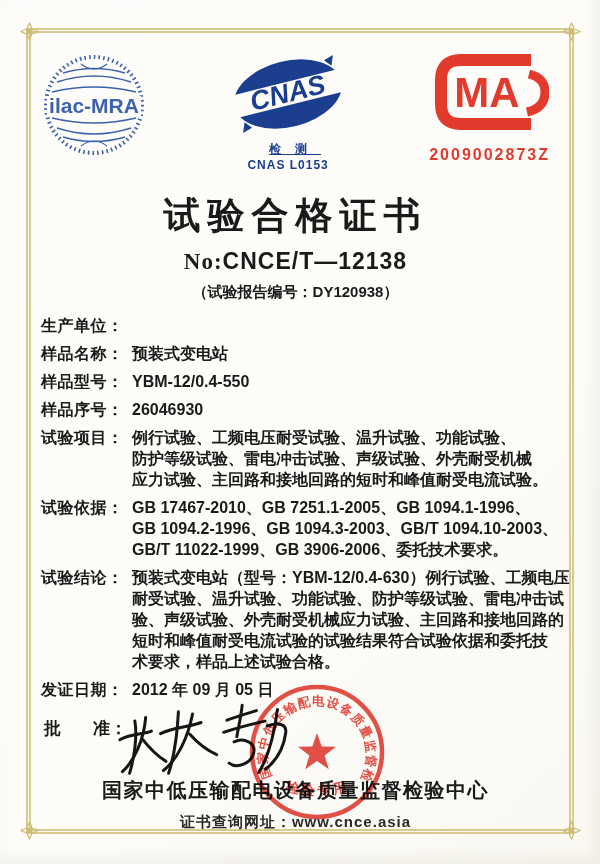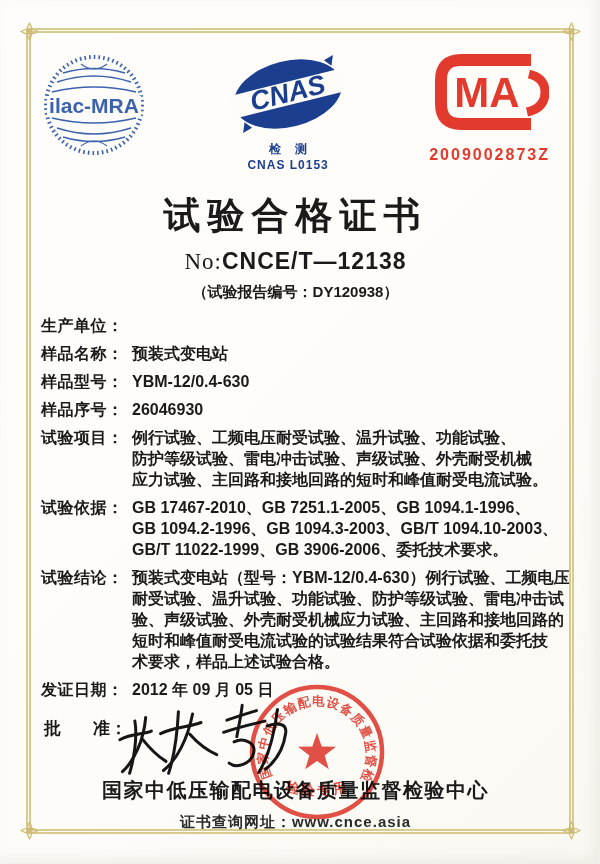--- a/index.html
+++ b/index.html
@@ -23,29 +23,29 @@
   .orn-tr { left:561px; top:21px;  }
   .orn-bl { left:19px;  top:820px; }
   .orn-br { left:561px; top:820px; }
 
   .content { position:absolute; inset:0; padding:52px 50px 0 41px; }
 
   
   .logos { display:flex; justify-content:space-between; align-items:flex-start; height:118px; }
   .logo { display:flex; flex-direction:column; align-items:center; }
   .logo .cap  { font-weight:bold; white-space:nowrap; }
-  .cnas-cap1 { color:#1c3e8f; font-size:12px; letter-spacing:14px; margin-top:1px; text-indent:14px; }
+  .cnas-cap1 { color:#1c3e8f; font-size:12px; letter-spacing:14px; margin-top:1px; text-indent:14px;text-decoration:underline; }
   .cnas-cap2 { color:#1c3e8f; font-size:12px; letter-spacing:1px; margin-top:0; }
   .cal-cap  { color:#e23a2c; font-size:11.5px; margin-top:9px; }
   .cma-cap  { color:#e23a2c; font-size:16px; letter-spacing:2px; margin-top:8px; }
 
   
   .title { text-align:center; font-size:37px; font-weight:bold; letter-spacing:7px; margin-top:21px; }
   .cert-no { text-align:center; font-size:23px; font-weight:bold; letter-spacing:1px; margin-top:7px; }
-  .cert-no .no-prefix { font-family:"Liberation Serif","DejaVu Serif",serif; font-weight:normal; }
+  .cert-no .no-prefix { font-family:"Liberation Serif","DejaVu Serif",serif; font-weight:bold; }
   .report-no { text-align:center; font-size:15px; font-weight:bold; margin-top:8px; margin-bottom:13px; }
 
   
   .row { display:flex; margin-bottom:7px; }
   .row .label { width:91px; flex:none; font-size:16px; font-weight:bold; line-height:21px; letter-spacing:0.5px; }
   .row .value { flex:1; font-size:16px; font-weight:bold; }
   .row .value .line { line-height:21px; white-space:nowrap; }
 
   
   .approve { position:relative; display:flex; margin-top:9px; height:64px; }
@@ -154,21 +154,21 @@
     </div>
     <div class="row">
       <span class="label">样品名称：</span>
       <div class="value">
           <div class="line">预装式变电站</div>
         </div>
     </div>
     <div class="row">
       <span class="label">样品型号：</span>
       <div class="value">
-          <div class="line">YBM-12/0.4-630</div>
+          <div class="line">YBM-12/0.4-550</div>
         </div>
     </div>
     <div class="row">
       <span class="label">样品序号：</span>
       <div class="value">
           <div class="line">26046930</div>
         </div>
     </div>
     <div class="row">
       <span class="label">试验项目：</span>

